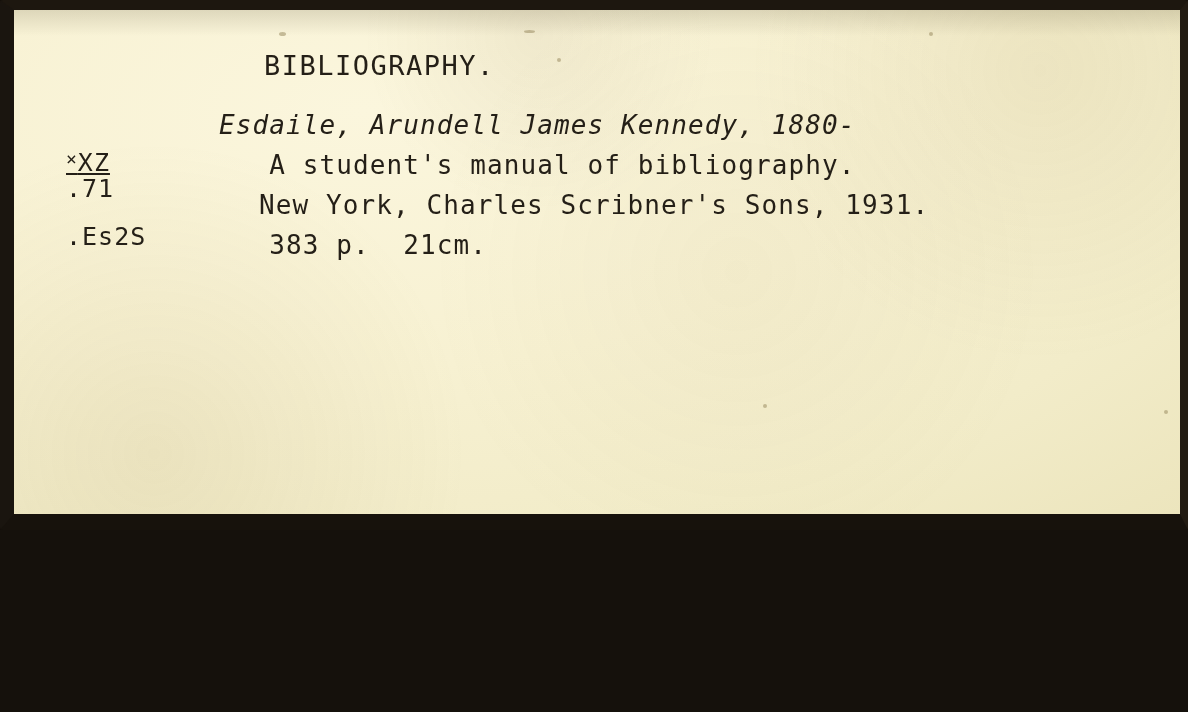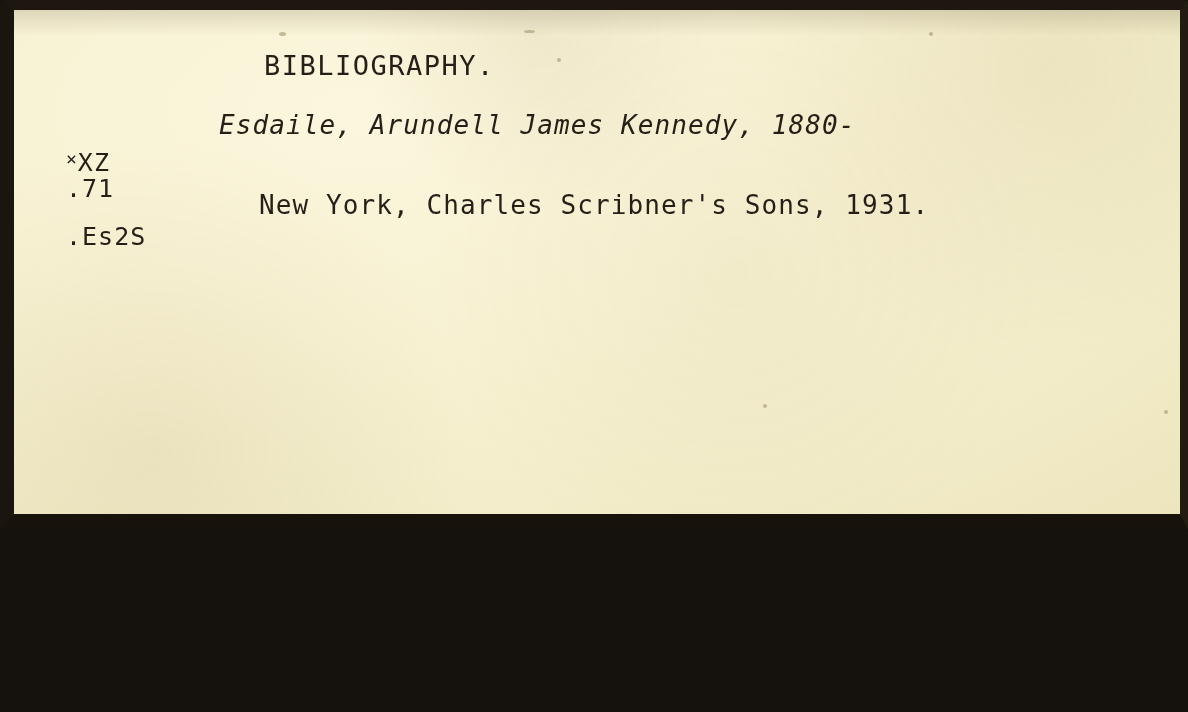--- a/index.html
+++ b/index.html
@@ -69,21 +69,21 @@
     white-space: pre;
   }
 
   .callno {
     position: absolute;
     left: 52px;
     font-size: 25px;
     letter-spacing: 1px;
     white-space: pre;
   }
-  .callno.l1 { top: 138px; }
+  .callno.l1 { top: 138px; text-decoration: underline; }
   .callno.l2 { top: 164px; }
   .callno.l3 { top: 212px; }
 
   .star {
     font-size: 18px;
     vertical-align: 6px;
     line-height: 0;
   }
 
   .entry {
@@ -148,23 +148,25 @@
     <div class="heading">BIBLIOGRAPHY.</div>
 
     <div class="callno l1"><span class="star">×</span><span>XZ</span></div>
 
     <div class="callno l2">.71</div>
 
     <div class="callno l3">.Es2S</div>
 
     <div class="entry e1">Esdaile, Arundell James Kennedy, 1880-</div>
 
+    <div class="entry e2">   A student's manual of bibliography.</div>
 
     <div class="entry e3">New York, Charles Scribner's Sons, 1931.</div>
 
+    <div class="entry e4">   383 p.  21cm.</div>
 
     <div class="initials">MB</div>
 
   </div>
 
   <div id="punch-hole"></div>
 
 </div>
 
 </body></html>

